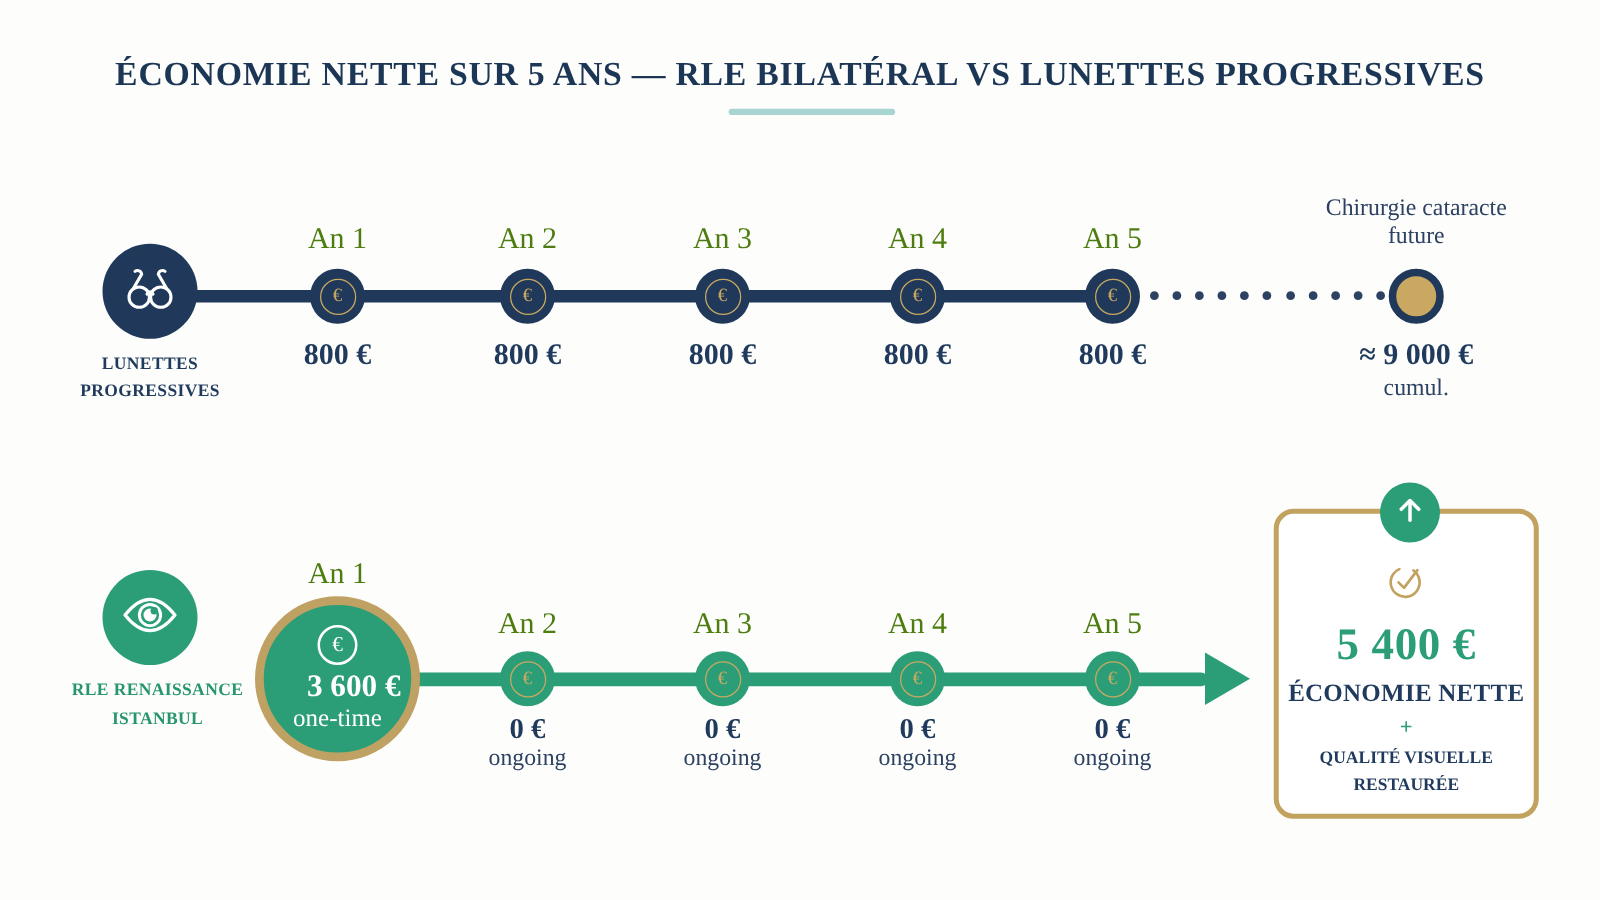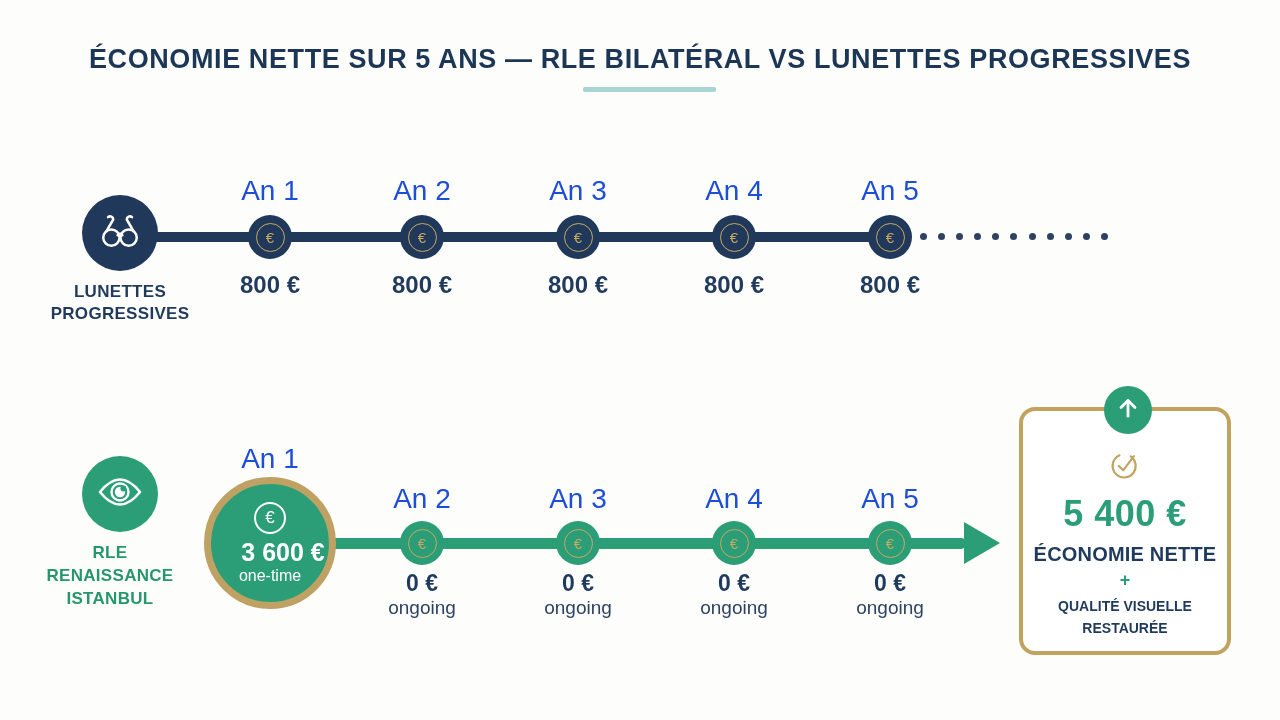--- a/index.html
+++ b/index.html
@@ -1,20 +1,20 @@
 <!DOCTYPE html>
 <html><head>
 <meta charset="utf-8">
 <style>
   * { margin:0; padding:0; box-sizing:border-box; }
   html,body { background:#ffffff; }
   .canvas {
     position:relative; width:1280px; height:720px;
     background:#fdfdfc; overflow:hidden;
-    font-family:Liberation Sans, sans-serif;
+    font-family:Liberation Serif, serif;
   }
   
   .title {
     position:absolute; top:44px; left:0; width:100%;
     text-align:center; font-size:27px; font-weight:600;
     letter-spacing:.6px; color:#1c3655;
   }
   .title-underline {
     position:absolute; left:583px; top:87px; width:133px; height:5px;
     background:#a8d5d1; border-radius:2px;
@@ -31,29 +31,29 @@
   .dots { position:absolute; display:flex; justify-content:space-between; z-index:1; }
   .dots i { width:7px; height:7px; border-radius:50%; background:#2d4262; }
   .hub {
     position:absolute; width:76px; height:76px; border-radius:50%;
     display:flex; align-items:center; justify-content:center; z-index:2;
   }
   .hub.navy { background:#20395b; }
   .hub.green { background:#2b9e78; }
   .hub-label {
     position:absolute; text-align:center; font-weight:700;
-    font-size:17px; line-height:22px; letter-spacing:.3px; z-index:3;
+    font-size:14px; line-height:22px; letter-spacing:.3px; z-index:3;
   }
   .hub-label.navy { color:#1f3a5c; }
   .hub-label.green { color:#27966f; line-height:23px; }
   .col {
     position:absolute; width:120px; display:flex; flex-direction:column;
     align-items:center; z-index:2; text-align:center;
   }
-  .year-label { font-size:28px; color:#1d4ed8; height:26px; line-height:26px; }
+  .year-label { font-size:24px; color:#4d7c0f; height:26px; line-height:26px; }
   .coin {
     width:44px; height:44px; border-radius:50%;
     display:flex; align-items:center; justify-content:center;
   }
   .coin.navy { background:#20395b; }
   .coin.green { background:#2b9e78; }
   .coin .ring {
     width:29px; height:29px; border-radius:50%; border:1.6px solid #c9a961;
     display:flex; align-items:center; justify-content:center;
     font-size:15px; color:#c9a961;
@@ -71,21 +71,21 @@
     background:#2b9e78; border:7px solid #bfa263;
     display:flex; flex-direction:column; align-items:center; justify-content:center;
     z-index:2;
   }
   .big-node .euro-ring {
     width:32px; height:32px; border-radius:50%; border:2px solid #ffffff;
     display:flex; align-items:center; justify-content:center;
     font-size:17px; color:#ffffff;
   }
   .big-node .value { font-size:25px; color:#ffffff; margin-top:4px;margin-left:26px; }
-  .big-node .sub { font-size:16px; color:#ffffff; }
+  .big-node .sub { font-size:20px; color:#ffffff; }
   
   .result-box {
     position:absolute; left:1019px; top:407px; width:212px; height:248px;
     background:#ffffff; border:4px solid #c2a25f; border-radius:16px;
     display:flex; flex-direction:column; align-items:center;
     padding-top:38px; z-index:5; text-align:center;
   }
   .arrow-circle {
     position:absolute; left:1104px; top:386px; width:48px; height:48px;
     border-radius:50%; background:#2b9e78; z-index:6;
@@ -162,35 +162,41 @@
     <div class="value" style="margin-top:12px;">800 €</div>
   </div>
   <div class="col" style="left:830px; top:178px;">
     <div class="year-label">An 5</div>
     <div class="coin navy" style="margin-top:11px;">
       <div class="ring">€</div>
     </div>
     <div class="value" style="margin-top:12px;">800 €</div>
   </div>
 
+  <div class="col" style="left:1043px; top:156px; width:180px;">
+    <div style="font-size:19px; line-height:22px; color:#2d4262; height:44px;">Chirurgie cataracte future</div>
+    <div class="gold-end" style="margin-top:15px;"></div>
+    <div class="value" style="margin-top:12px;">≈ 9 000 €</div>
+    <div class="sub" style="margin-top:2px;">cumul.</div>
+  </div>
 
   <div class="tl-line green" style="left:280px; top:538px; width:686px; height:11px;"></div>
   <div class="arrow-head" style="left:964px; top:522px;"></div>
 
   <div class="hub green" style="left:82px; top:456px;">
     <span>
       <svg width="48" height="48" viewBox="0 0 48 48">
         <path d="M4 24 Q14 11.5 24 11.5 Q34 11.5 44 24 Q34 36.5 24 36.5 Q14 36.5 4 24 Z" fill="none" stroke="#ffffff" stroke-width="2.6" stroke-linejoin="round"></path>
         <circle cx="24" cy="24" r="8.5" fill="none" stroke="#ffffff" stroke-width="2.4"></circle>
         <circle cx="24" cy="24" r="5.2" fill="#ffffff"></circle>
         <circle cx="27.4" cy="20.6" r="3" fill="#2b9e78"></circle>
       </svg>
     </span>
   </div>
-  <div class="hub-label green" style="left:35px; top:541px; width:150px;">RLE RENAISSANCE ISTANBUL</div>
+  <div class="hub-label green" style="left:51px; top:541px; width:150px;">RLE RENAISSANCE ISTANBUL</div>
 
   <div class="col" style="left:203px; top:446px; width:134px;">
     <div class="year-label">An 1</div>
     <div class="big-node" style="margin-top:5px;">
       <div class="euro-ring">€</div>
       <div class="value">3 600 €</div>
       <div class="sub">one-time</div>
     </div>
   </div>
 

